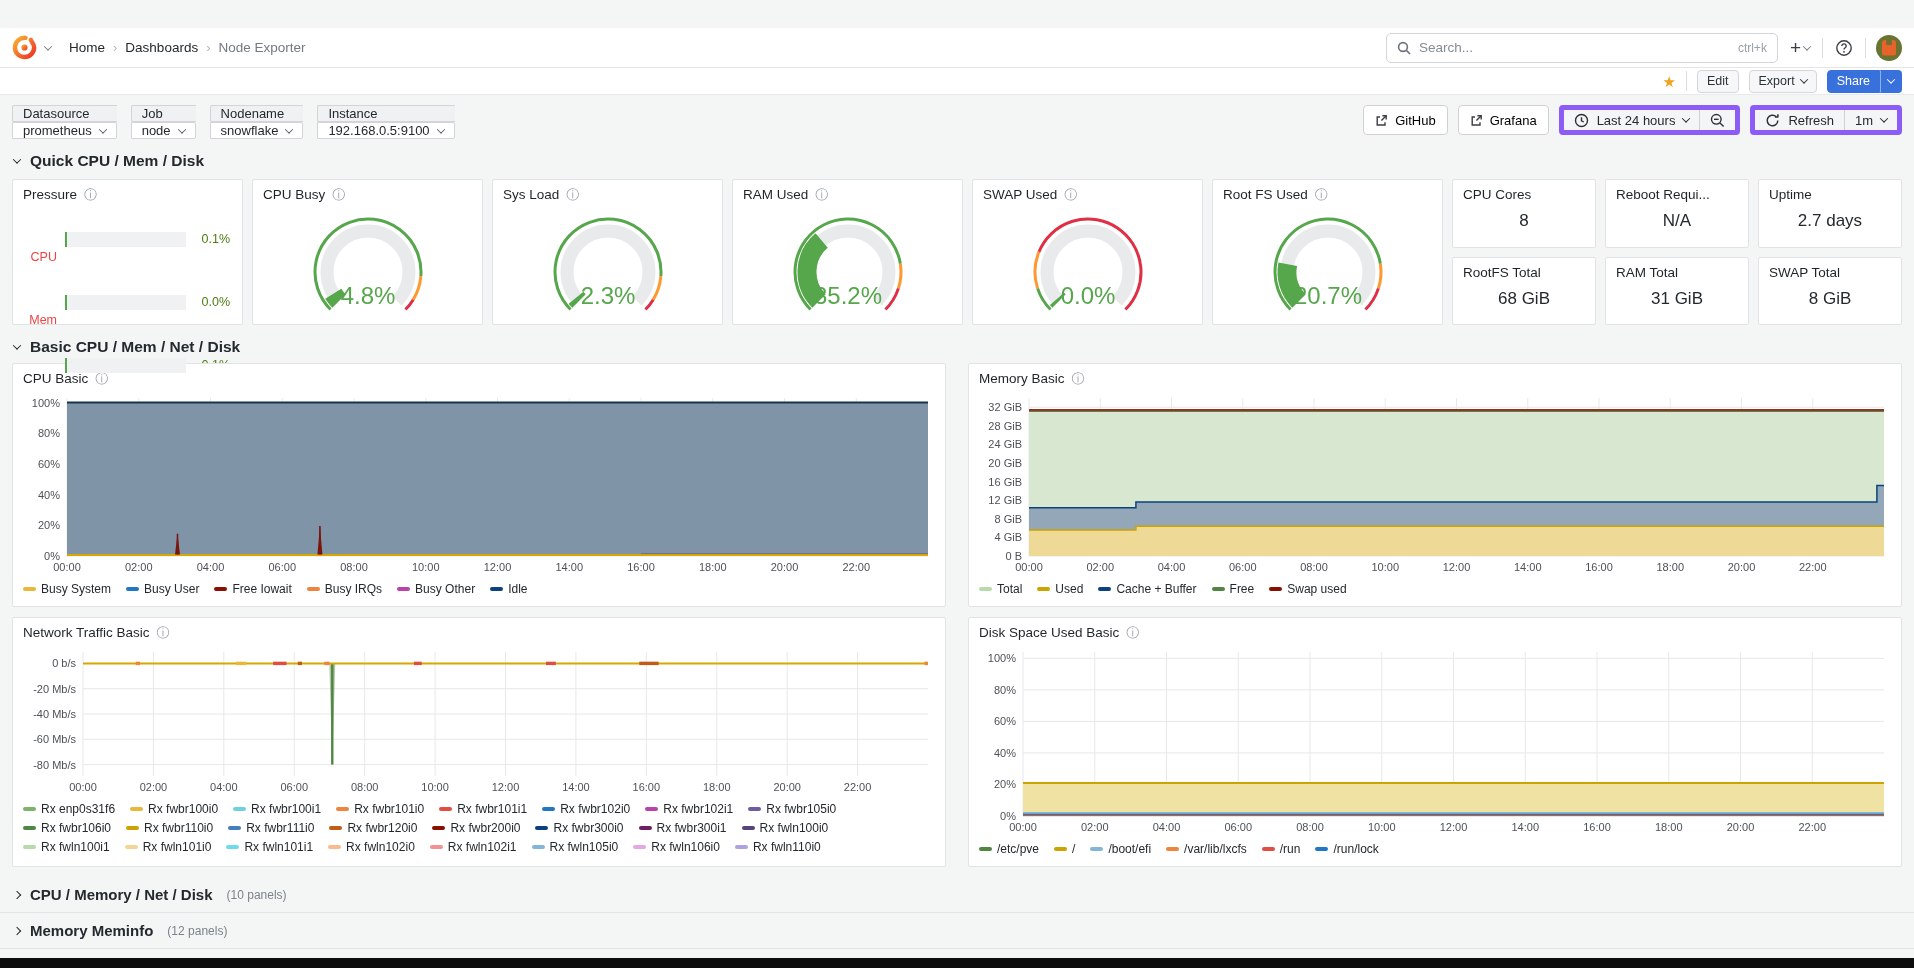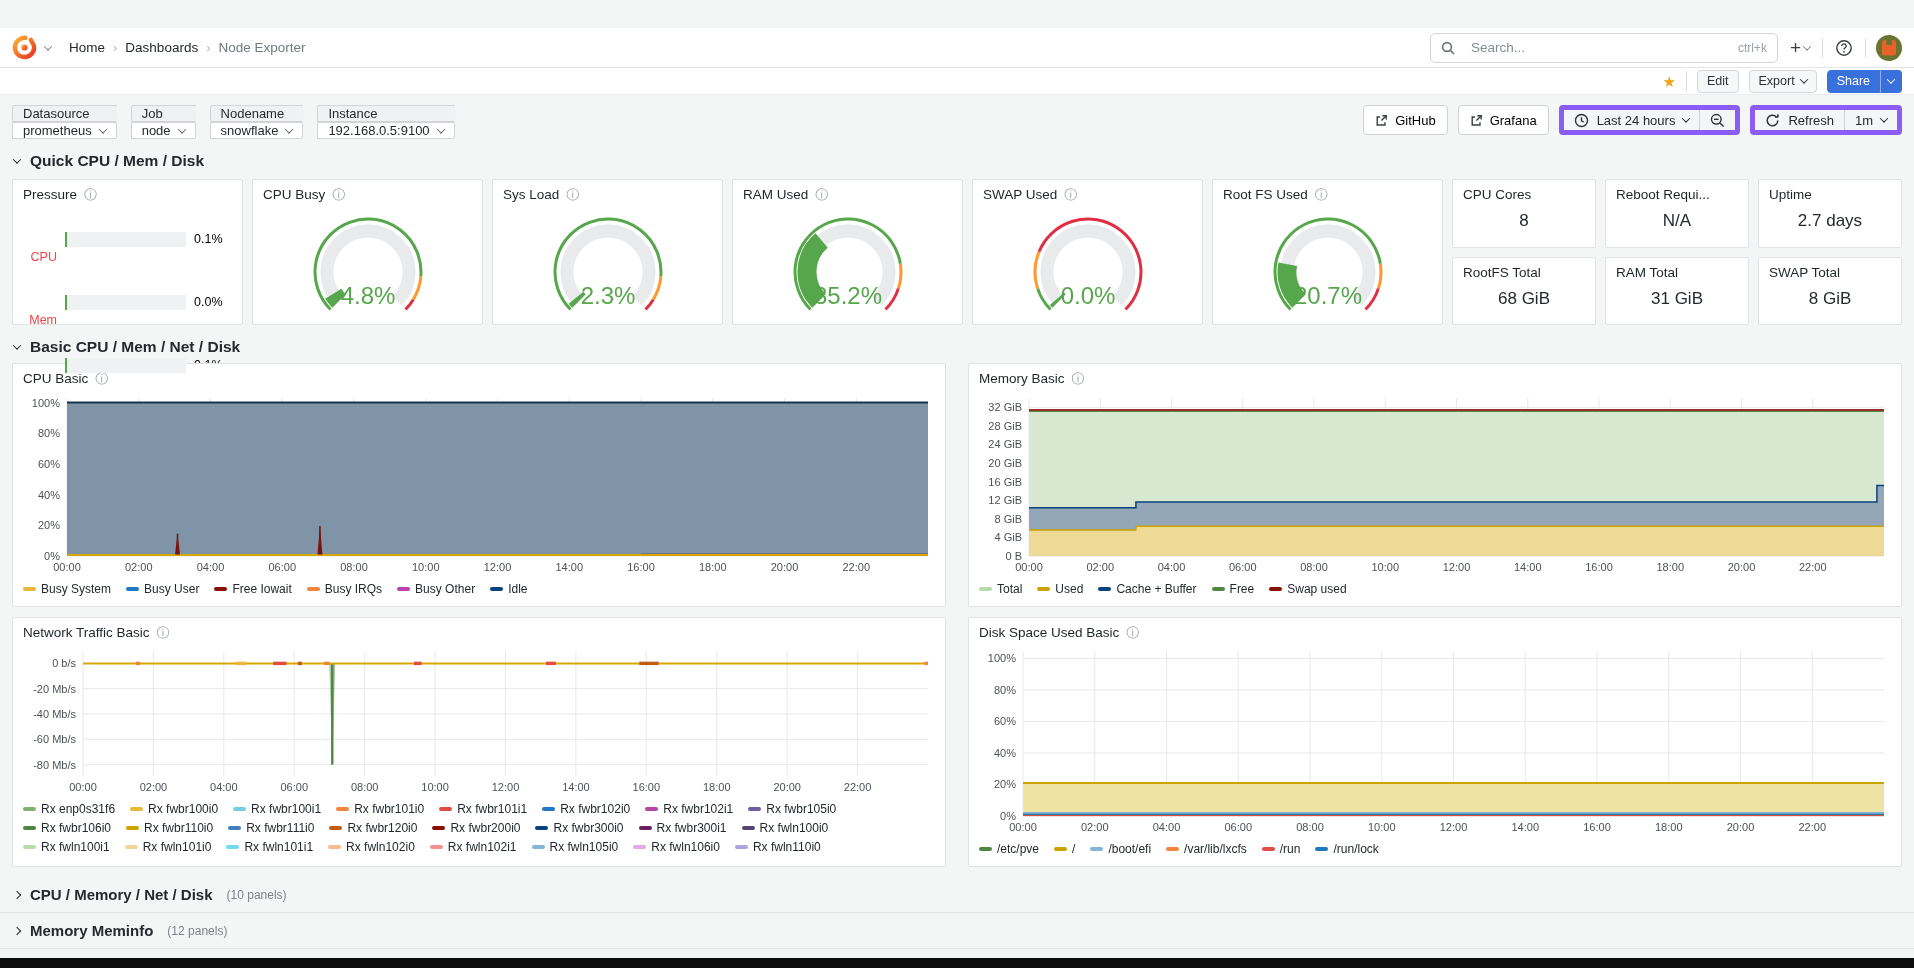--- a/index.html
+++ b/index.html
@@ -9,22 +9,22 @@
   
   .topnav { height:40px; background:#fff; border-bottom:1px solid #e4e5e7;
     display:flex; align-items:center; padding:0 12px; gap:8px;margin-top:28px; }
   .logo { width:25px; height:25px; display:block; }
   .nav-caret { color:#7b8087; margin-right:10px; }
   .crumbs { display:flex; align-items:center; gap:8px; font-size:13.5px; font-weight:500; }
   .crumb { color:#24292e; cursor:pointer; }
   .crumb.current { color:#737a82; font-weight:400; }
   .crumb-sep { color:#b3b7bc; font-size:13px; }
   .nav-right { margin-left:auto; display:flex; align-items:center; gap:10px; }
-  .searchbox { width:348px; height:30px; border:1px solid #d3d5d8; border-radius:5px;
-    display:flex; align-items:center; gap:16px; padding:0 10px; color:#868c94; font-size:13.5px; background:#fff; }
+  .searchbox { width:392px; height:30px; border:1px solid #d3d5d8; border-radius:5px;
+    display:flex; align-items:center; gap:8px; padding:0 10px; color:#868c94; font-size:13.5px; background:#fff; }
   .searchbox .ph { flex:1; }
   .kbd { color:#9aa0a7; font-size:12px; }
   .icon-btn { display:flex; align-items:center; gap:3px; color:#3a3f45; cursor:pointer; padding:0 2px; }
   .vsep { width:1px; height:20px; background:#dcdee1; }
   .avatar { width:26px; height:26px; border-radius:50%; background:#68742f; position:relative; overflow:hidden; }
   .avatar::after { content:""; position:absolute; left:6px; top:5px; width:14px; height:16px;
     background:#e8622c; border-radius:3px;
     clip-path:polygon(0 0,30% 0,30% 35%,70% 35%,70% 0,100% 0,100% 100%,0 100%); }
 
   
@@ -82,21 +82,21 @@
   .stats-wrap { flex:1; display:grid; grid-template-columns:1fr 1fr 1fr; grid-template-rows:1fr 1fr; gap:9px; }
   .stat-panel { display:flex; flex-direction:column; height:auto !important; }
   .stat-value { flex:1; display:flex; align-items:center; justify-content:center;
     font-size:17px; font-weight:500; color:#24292e; padding-bottom:8px; }
 
   .pressure-body { padding:10px 12px 0; display:flex; flex-direction:column; gap:13px; }
   .p-row { display:flex; align-items:center; gap:8px; font-size:12.5px; }
   .p-label { width:32px; text-align:right; color:#ef4444;margin-top:36px; }
   .p-track { flex:1; height:15px; background:#f0f1f3; position:relative; }
   .p-fill { position:absolute; left:0; top:0; bottom:0; background:#56a64b; }
-  .p-value { width:36px; color:#000000; }
+  .p-value { width:36px; text-align:right; color:#4d7c0f; }
 
   .gauge-body { display:flex; justify-content:center; padding-top:6px; }
 
   .row-basic { display:grid; grid-template-columns:1fr 1fr; gap:22px; padding:0 12px; }
   .chart-panel { padding-bottom:4px; }
   .chart-box { padding:2px 8px 0; cursor:crosshair; }
   .legend { display:flex; flex-wrap:wrap; row-gap:5px; padding:2px 10px 6px; }
   .legend-item { display:inline-flex; align-items:center; gap:5px; margin-right:15px;
     font-size:12px; color:#24292e; cursor:pointer; white-space:nowrap; }
   .swatch { width:13px; height:4px; border-radius:2px; display:inline-block; }

